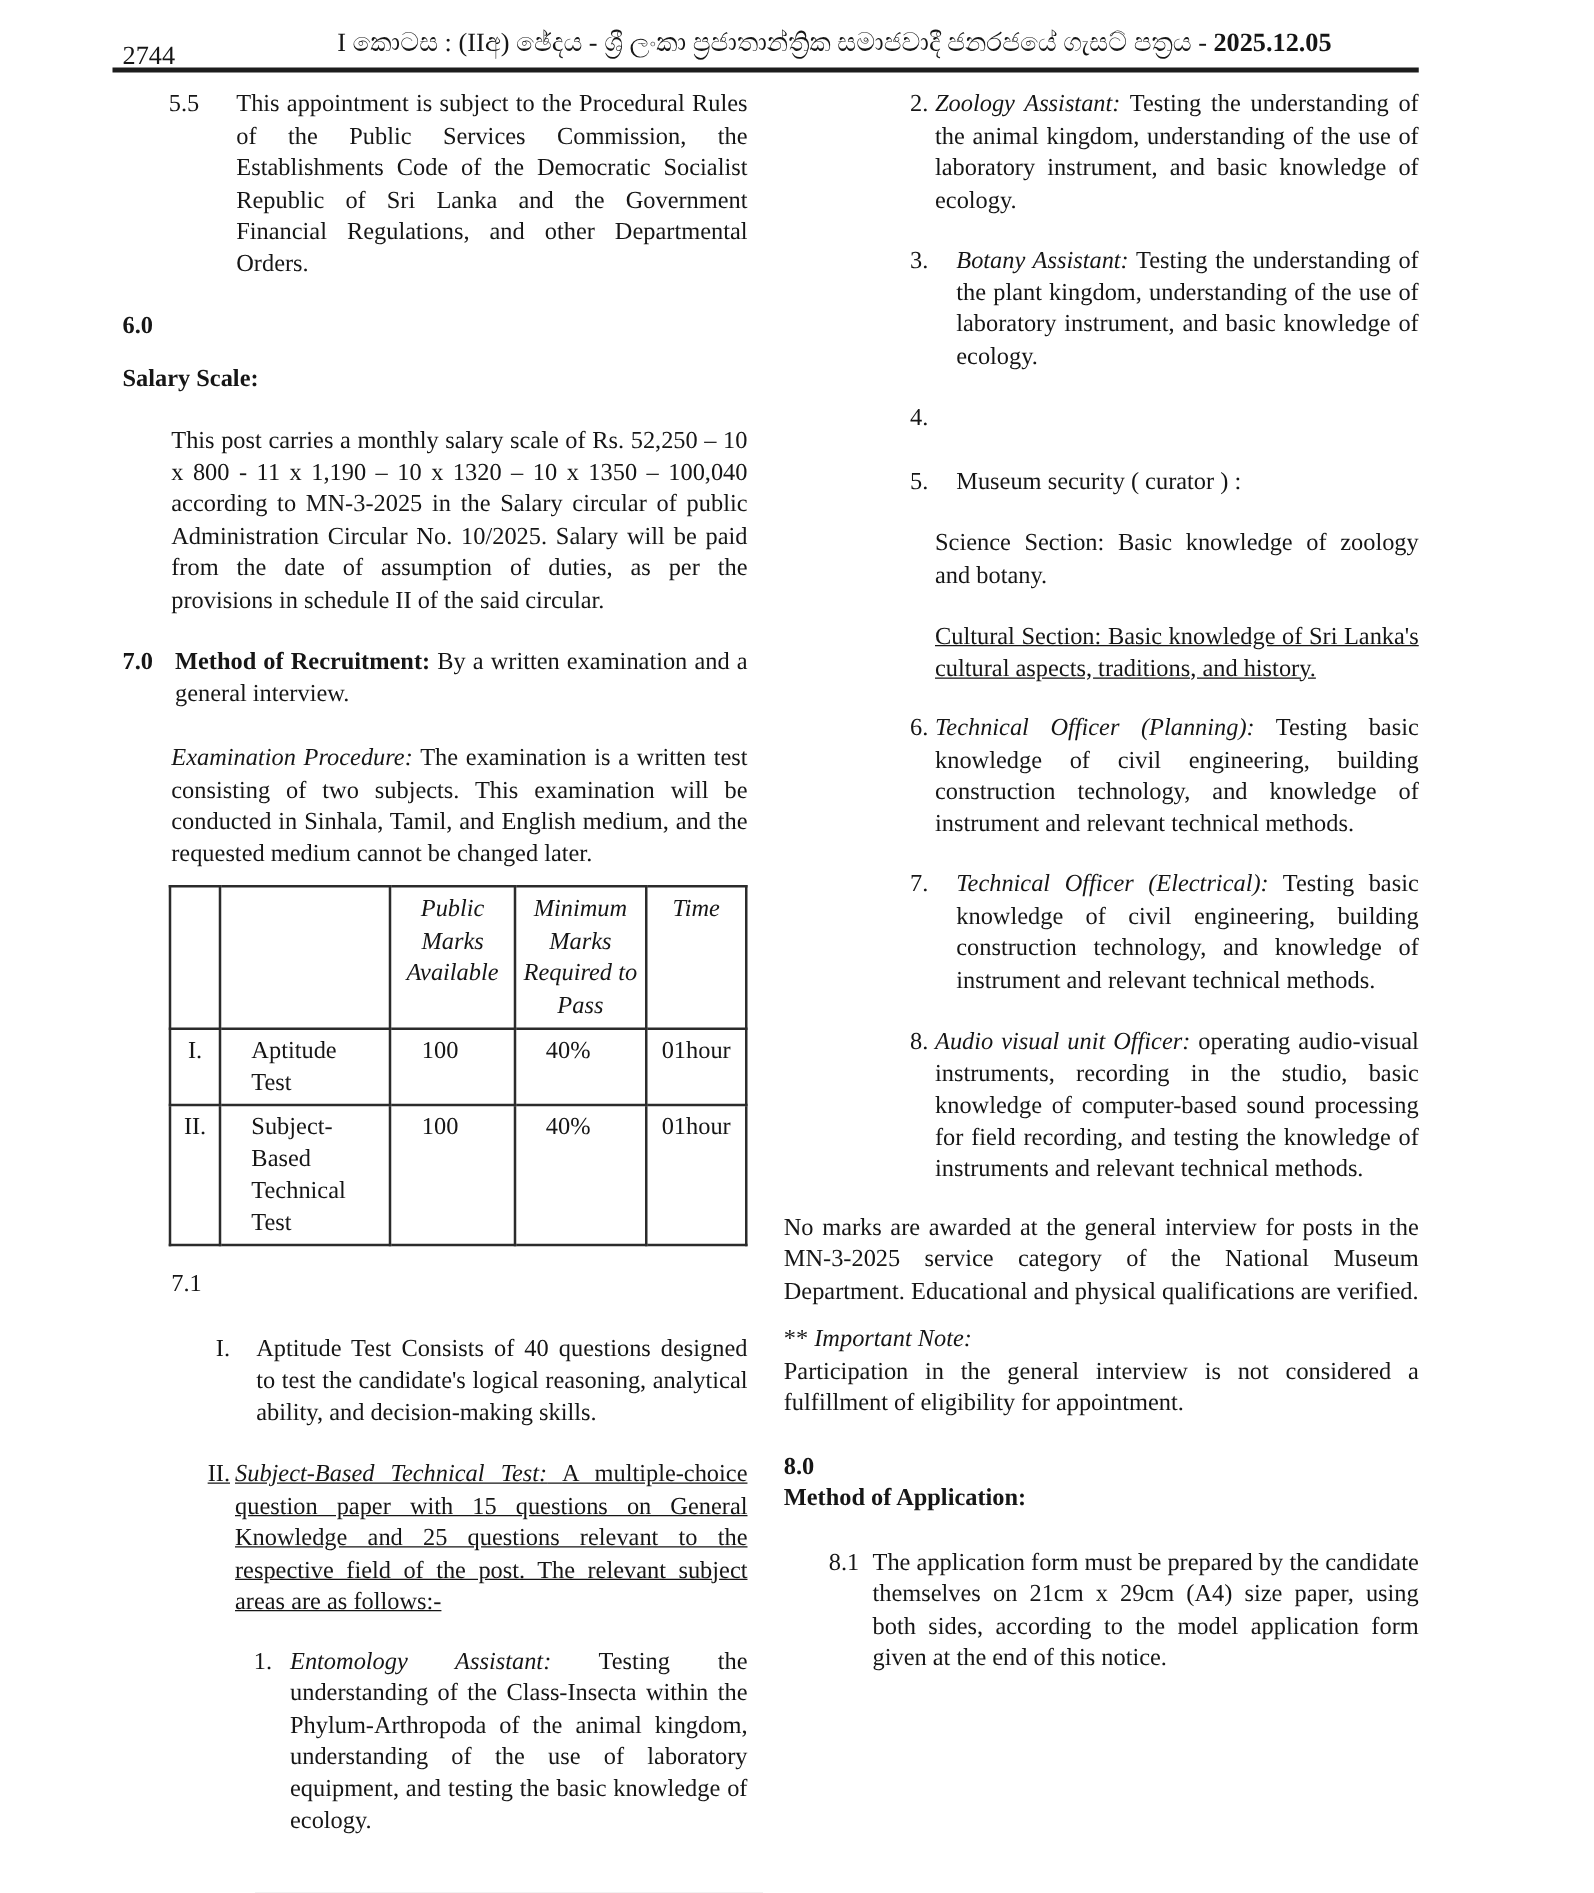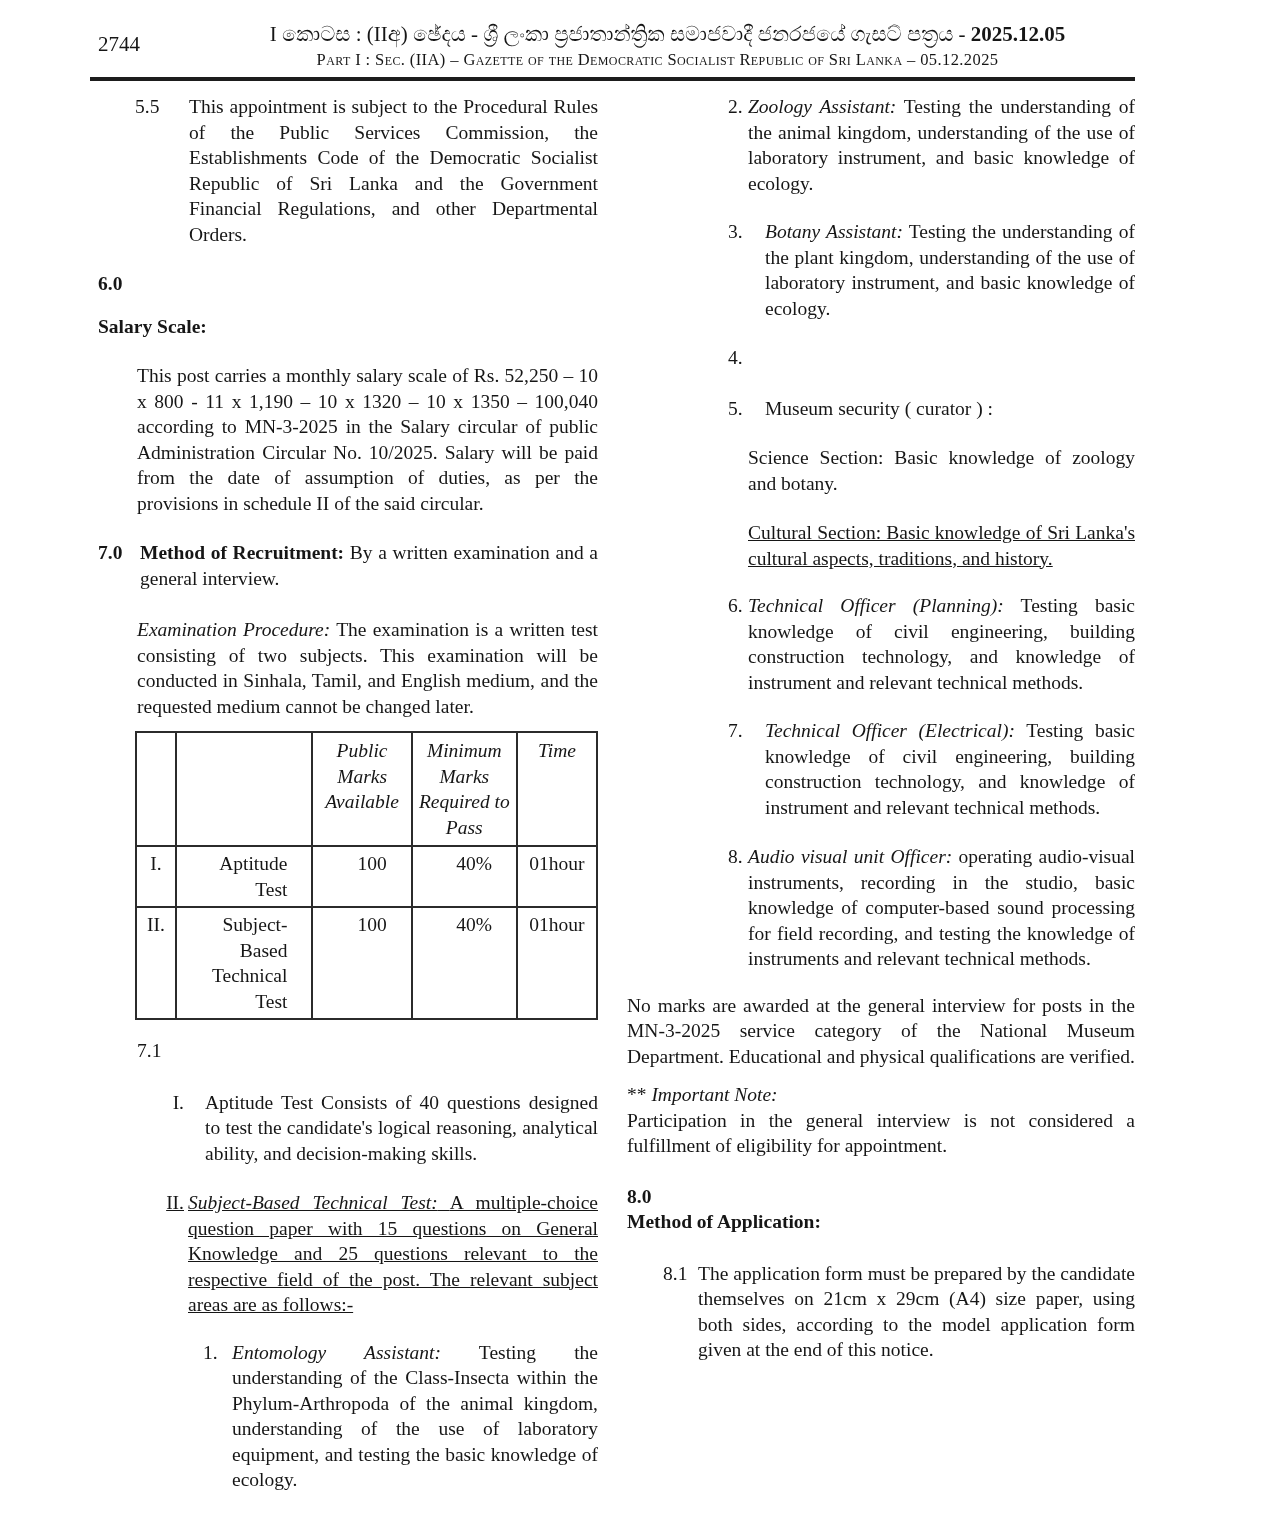--- a/index.html
+++ b/index.html
@@ -48,38 +48,37 @@
   .mb12{margin-bottom:12px;} .mb18{margin-bottom:18px;} .mb25{margin-bottom:25px;}
   .mb21{margin-bottom:21px;} .mb13{margin-bottom:13px;} .mb0{margin-bottom:0;}
   .mb23{margin-bottom:23px;}
 
   
   table.exam { border-collapse:collapse; margin-left:37px; width:463px;
                font-size:19.5px; line-height:25.5px; }
   table.exam th, table.exam td { border:2px solid #2b2b2b; }
   table.exam th { font-style:italic; font-weight:normal; text-align:center;
                   vertical-align:top; padding:5px 5px; }
-  table.exam td { vertical-align:top; padding:4px 24px; text-align:right; }
+  table.exam td { vertical-align:top; padding:4px 24px; text-align:left; }
   table.exam .c0 { width:41px; }  table.exam .c1 { width:133px; }
   table.exam .c2 { width:98px; }  table.exam .c3 { width:108px; }
   table.exam .c4 { width:83px; }
   table.exam td.cc { text-align:center; padding:4px 2px; }
 </style>
 </head>
 <body>
 
 <div class="page">
 
   <div class="hdr">
     <div class="pgnum">2744</div>
     <div class="hline1">
       <span>I කොටස : (IIඅ) ඡේදය - ශ්‍රී ලංකා ප්‍රජාතාන්ත්‍රික සමාජවාදී ජනරජයේ ගැසට් පත්‍රය -</span>
       <span class="date">2025.12.05</span>
     </div>
-    <div class="hline2">Part I : Sec. (IIA) – Gazette of the Democratic Socialist Republic of Sri Lanka – 05.12.2025</div>
     <div class="rule"></div>
   </div>
 
   <div class="cols">
 
     <div class="colL">
 
       <div class="item v55 mb24">
         <span class="mk">5.5</span>
         <span class="tx">This appointment is subject to the Procedural Rules of the Public Services Commission, the Establishments Code of the Democratic Socialist Republic of Sri Lanka and the Government Financial Regulations, and other Departmental Orders.</span>

